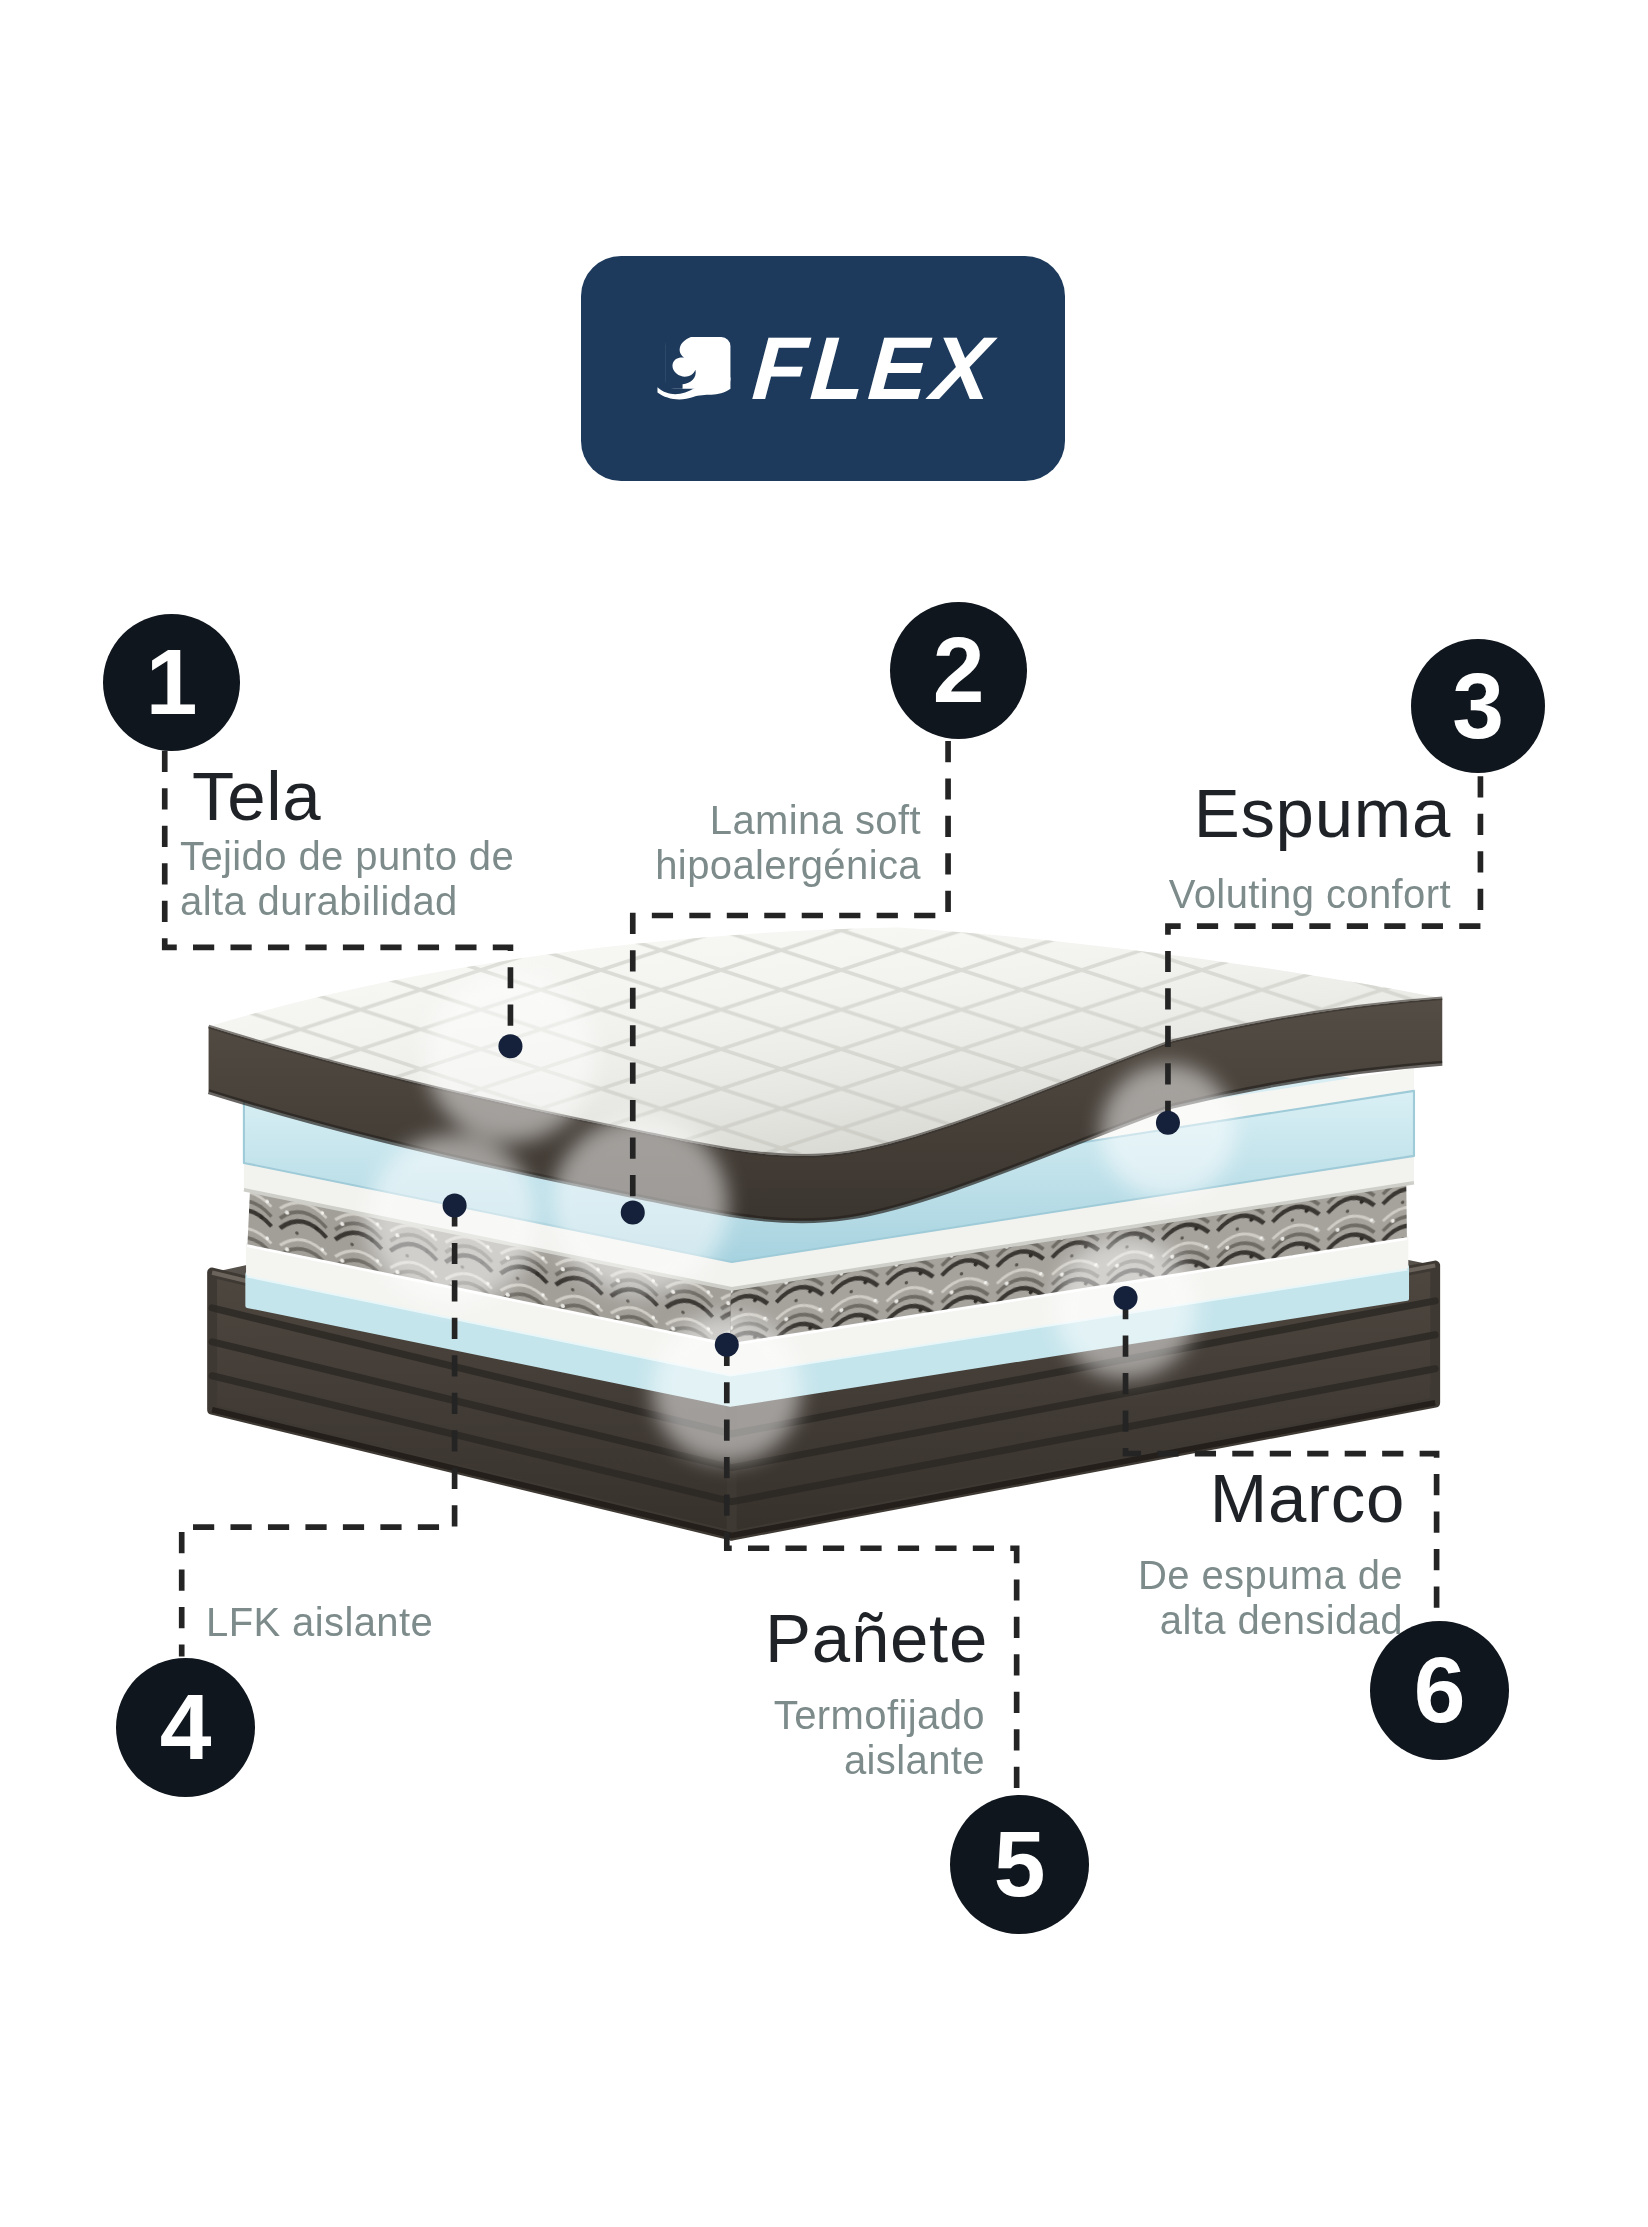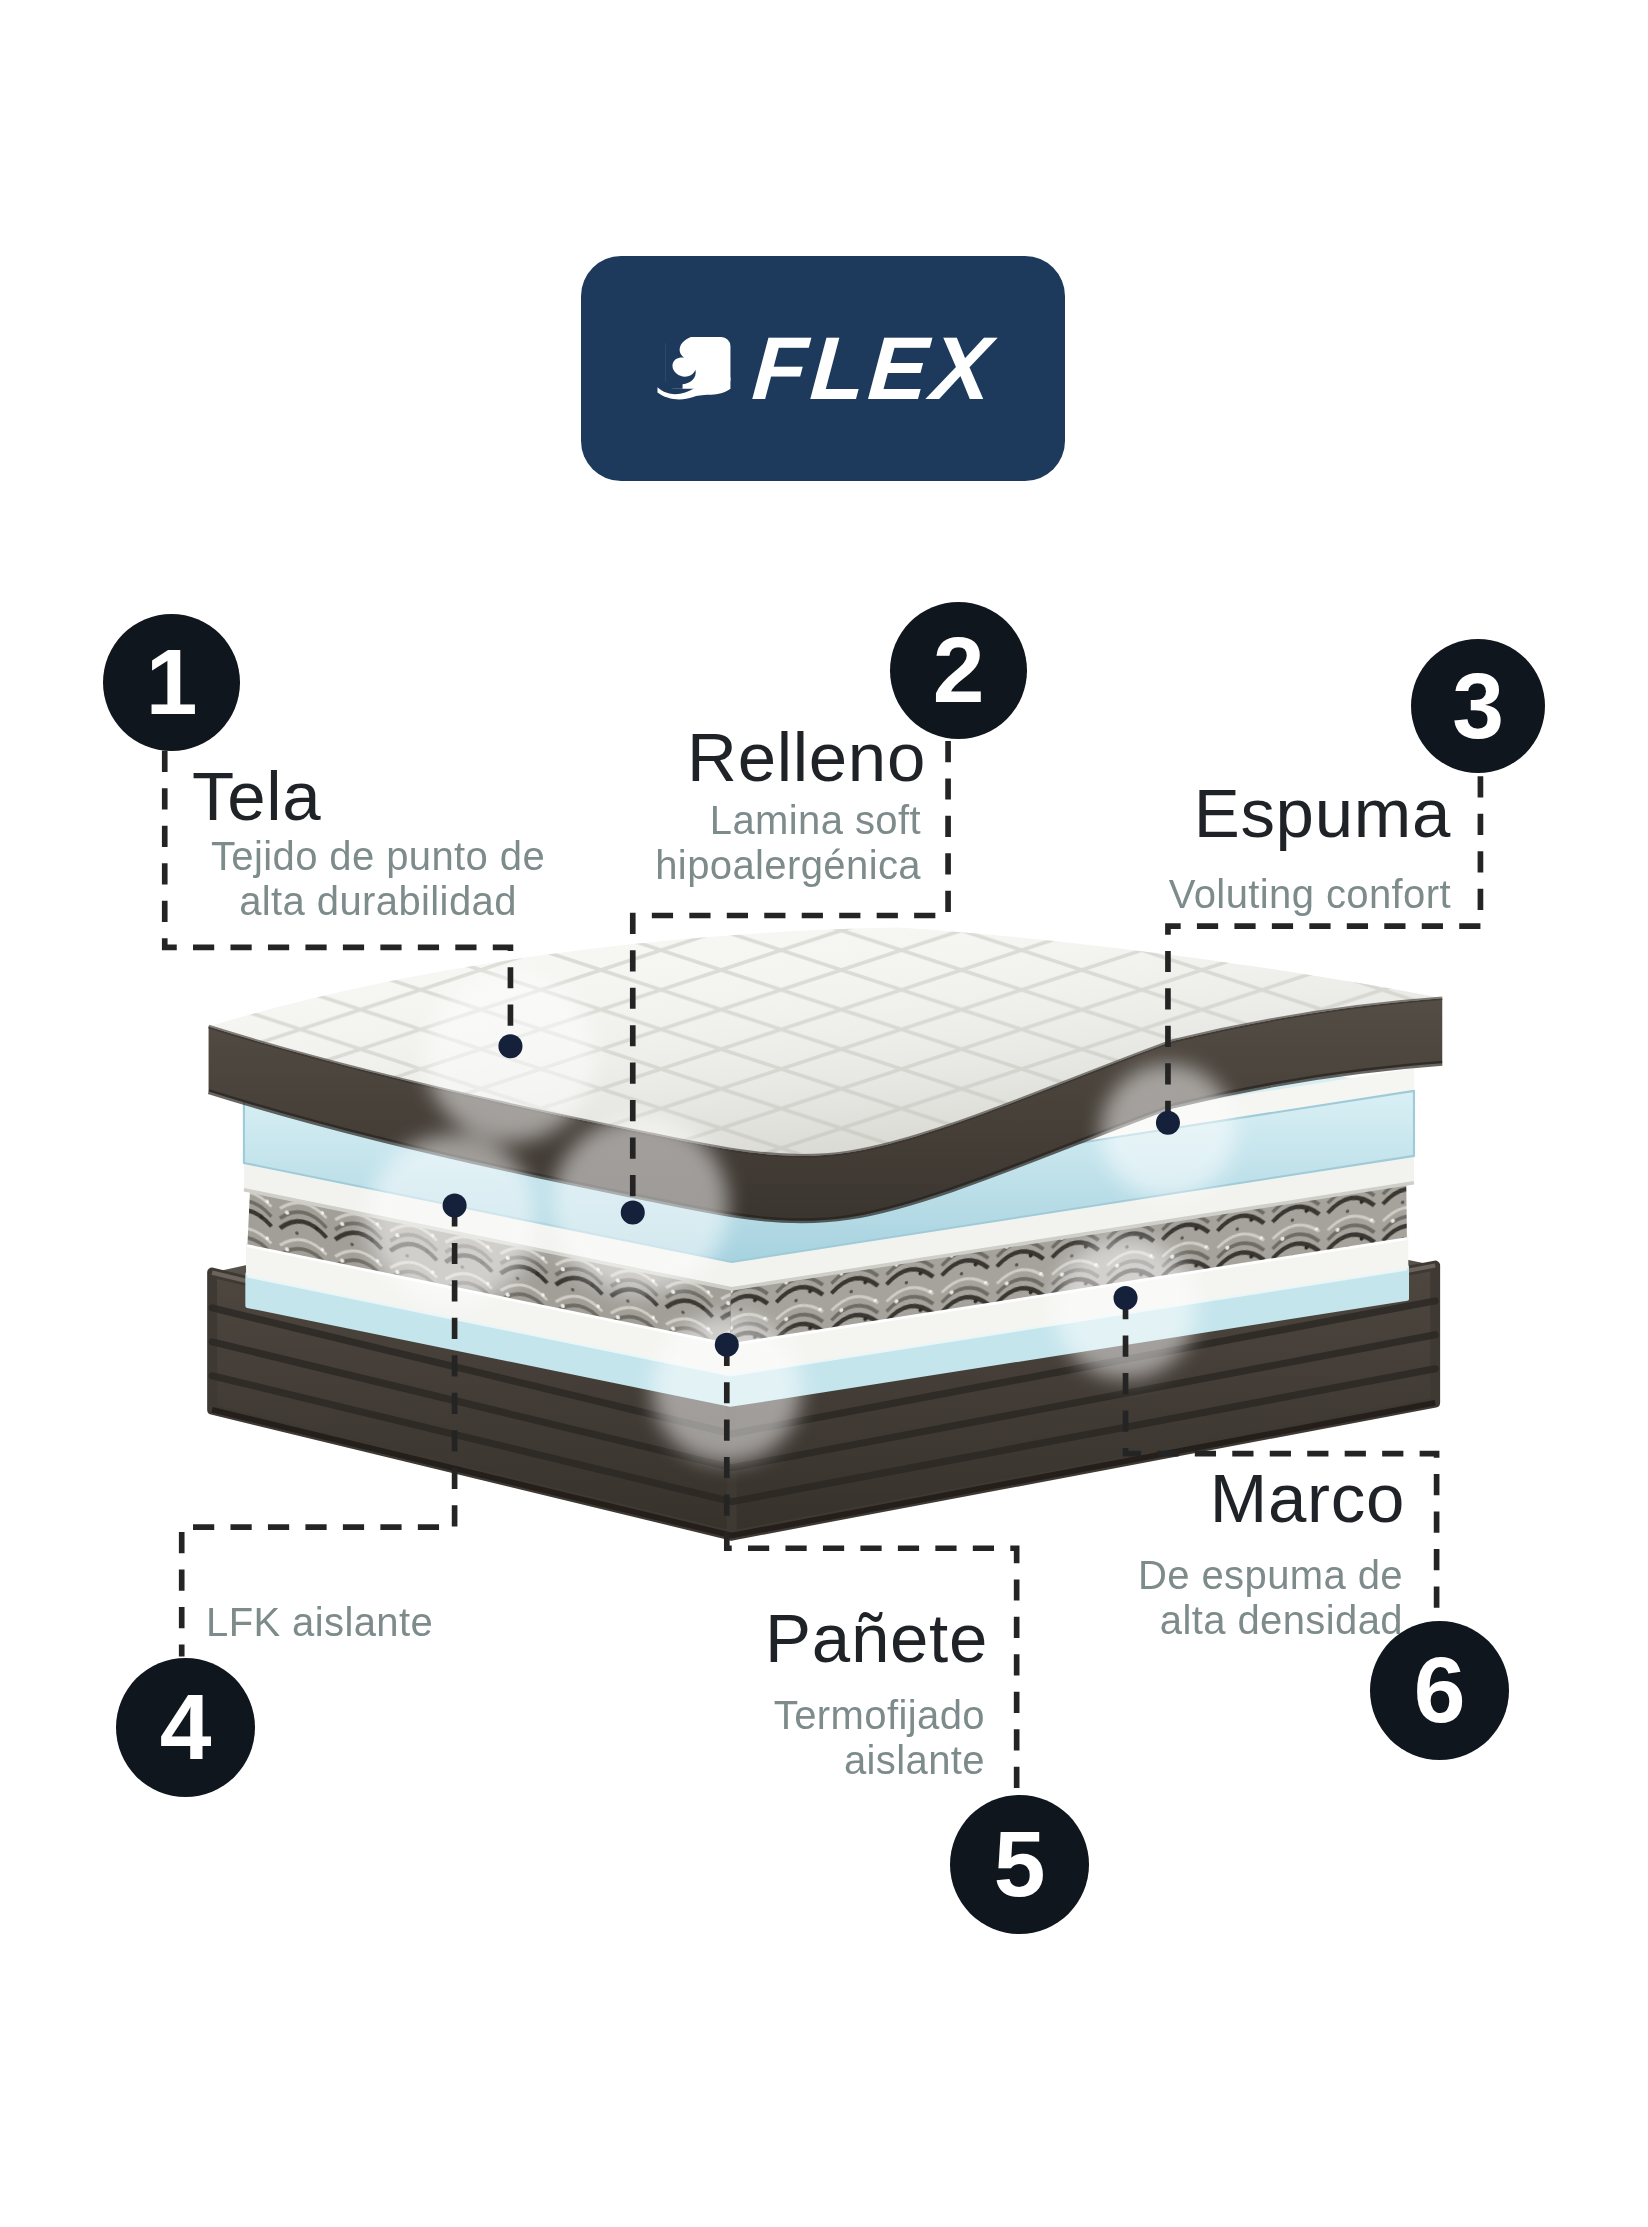--- a/index.html
+++ b/index.html
@@ -164,29 +164,28 @@
       <path d="M8,74 C24,88 42,84 57,75 C72,66 90,70 104,61 L104,76
                C88,88 70,81 55,87 C38,93 20,90 8,81 Z" fill="#ffffff"></path>
     </svg>
     <span class="brand">FLEX</span>
   </div>
 
   <div class="badge" style="left:103px;top:614px;width:137px;height:137px;background:#10161e;">
     <span>1</span>
   </div>
   <div class="ttl" style="left:180px;top:762px;margin-left:12px;">Tela</div>
-  <div class="sub" style="left:180px;top:834px;width:396px;text-align:center;">
+  <div class="sub" style="left:180px;top:834px;width:396px;">
     <span>Tejido de punto de</span>
     <span>alta durabilidad</span>
   </div>
 
   <div class="badge" style="left:890px;top:602px;width:137px;height:137px;background:#10161e;">
     <span>2</span>
   </div>
-  <div class="ttl align-r" style="left:608px;top:723px;width:318px;">Relleno</div>
   <div class="sub align-r" style="left:608px;top:798px;width:313px;">
     <span>Lamina soft</span>
     <span>hipoalergénica</span>
   </div>
 
   <div class="badge" style="left:1411px;top:639px;width:134px;height:134px;background:#10161e;">
     <span>3</span>
   </div>
   <div class="ttl align-r" style="left:1167px;top:779px;width:284px;">Espuma</div>
   <div class="sub align-r" style="left:1131px;top:872px;width:320px;">

